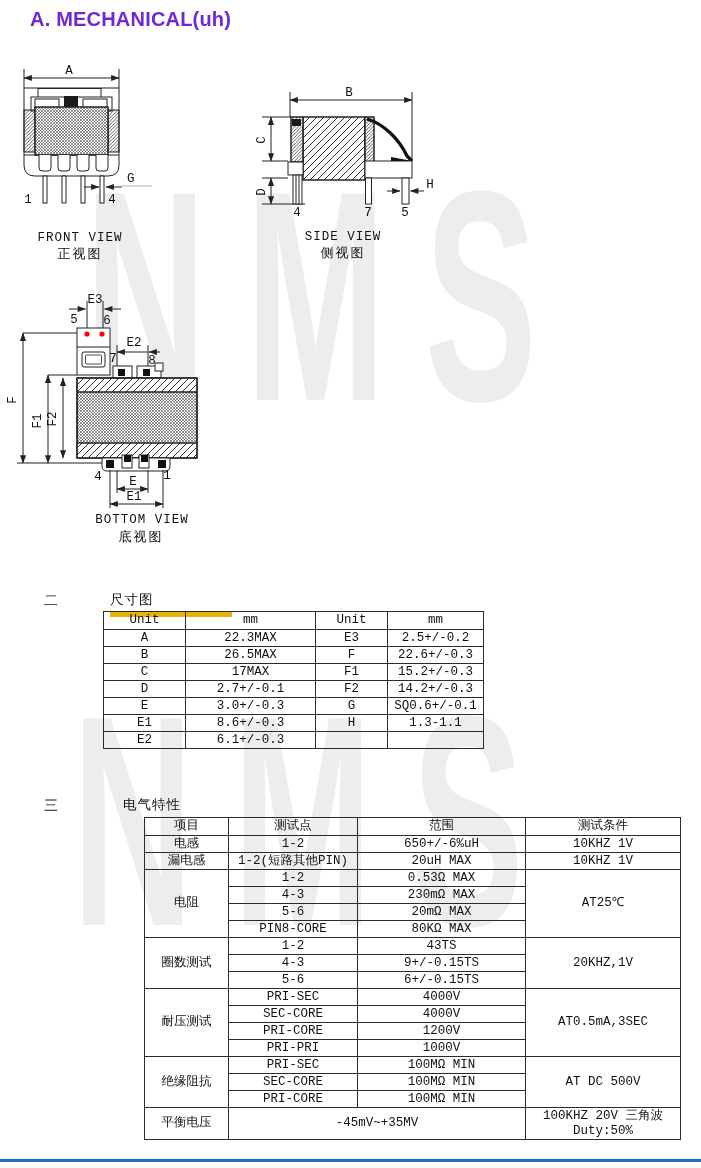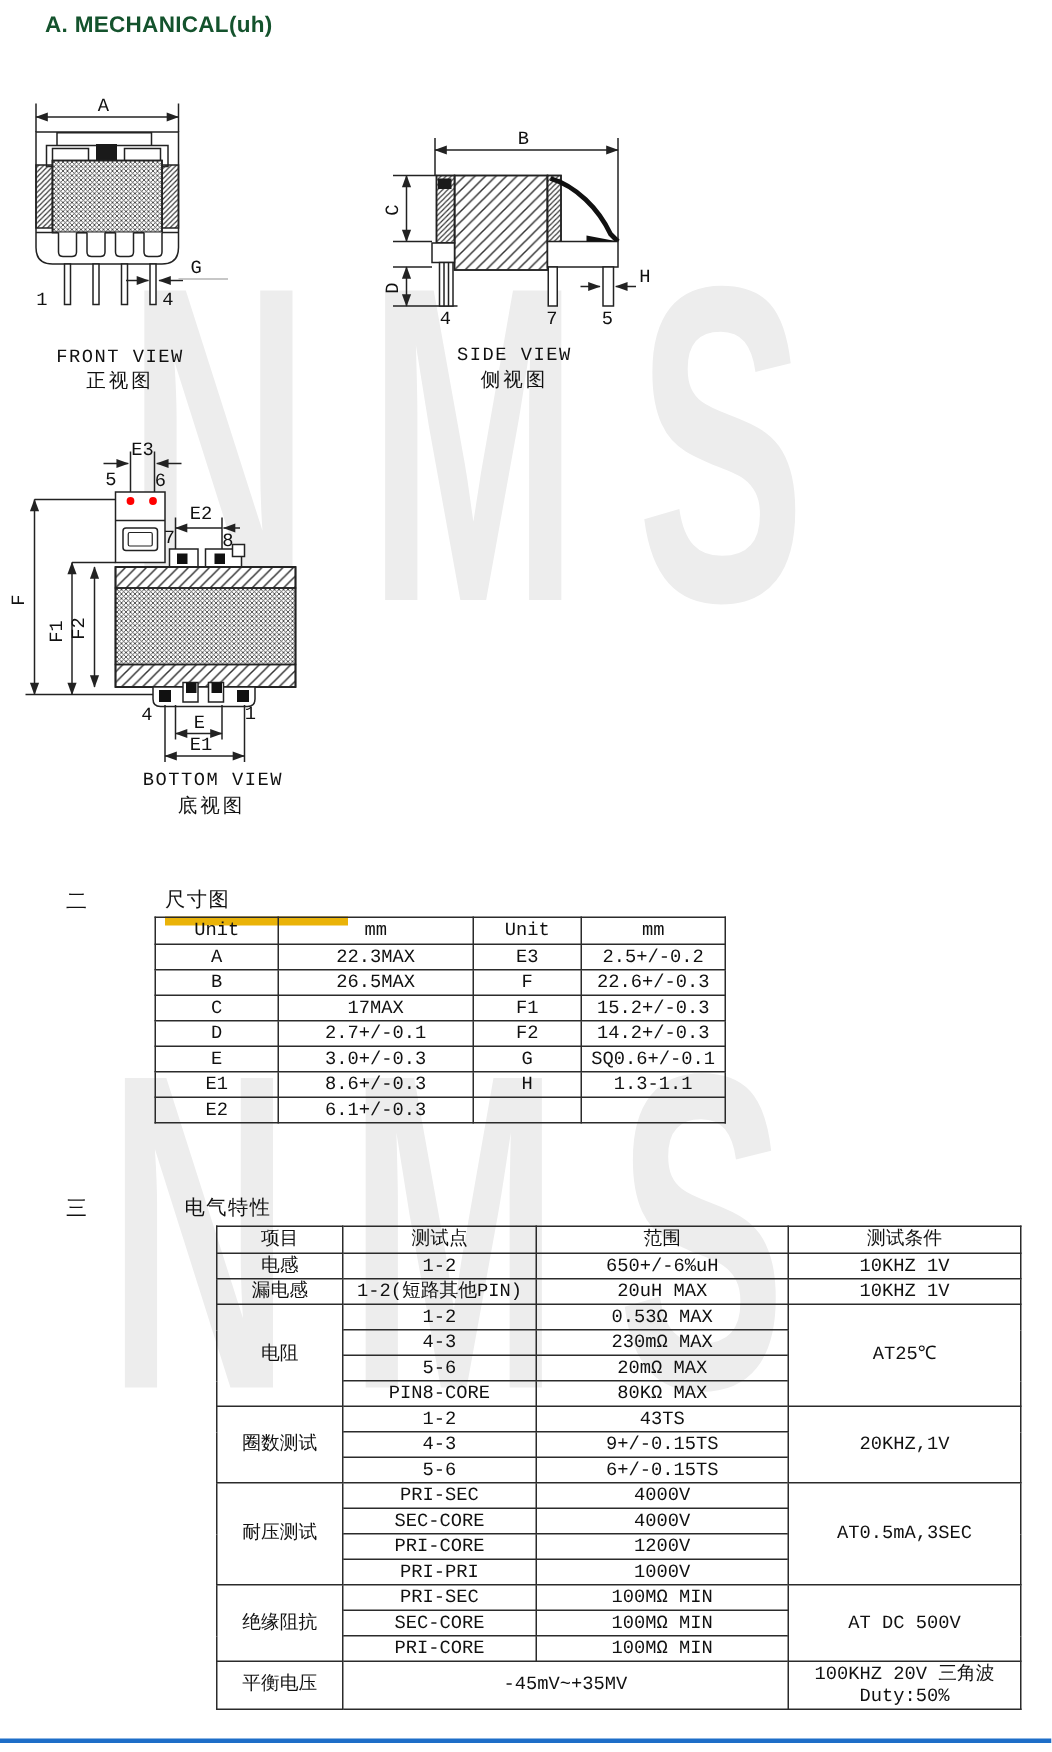--- a/index.html
+++ b/index.html
@@ -12,21 +12,21 @@
     position:absolute; z-index:0; white-space:nowrap;
     font-family:"Liberation Sans", sans-serif; font-weight:bold;
     font-size:300px; line-height:300px; letter-spacing:70px;
     transform:scaleX(0.56); transform-origin:left top;
     user-select:none;
   }
   #wm1 { left:85px; top:146px; }
   #wm2 { left:72px; top:671px; }
   #page-title {
     position:absolute; left:30px; top:8px; z-index:2;
-    font-size:15px; font-weight:bold; color:#14532d; letter-spacing:0.2px;
+    font-size:20px; font-weight:bold; color:#6d28d9; letter-spacing:0.2px;
   }
   svg.draw { position:absolute; left:0; top:0; z-index:1; }
   svg.draw text {
     font-family:"Liberation Mono","DejaVu Sans Mono",monospace;
     font-size:12.5px; fill:#111;
   }
   svg.draw text.zh { font-size:13px; letter-spacing:2px; }
   svg.draw text.viewlbl { letter-spacing:1px; }
   .secnum { position:absolute; z-index:2; font-size:14px; color:#111; }
   #secnum-2 { left:44px; top:592px; }

